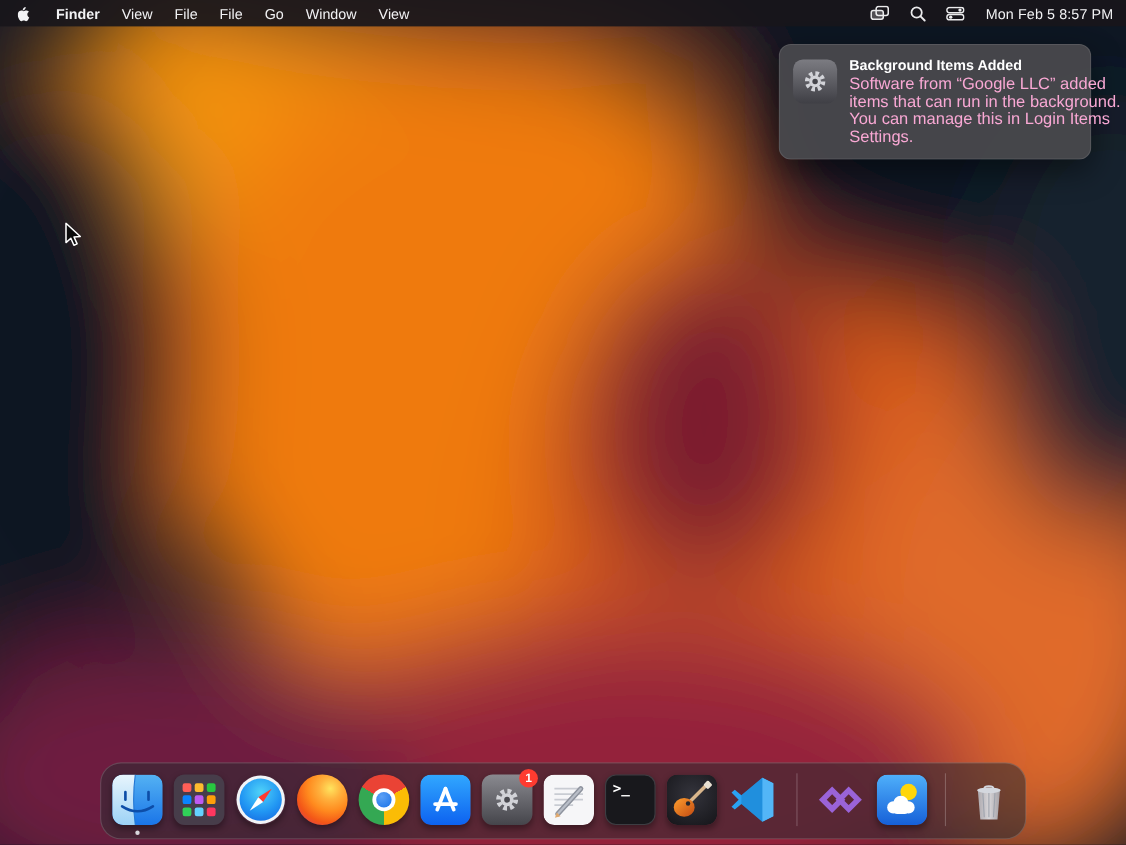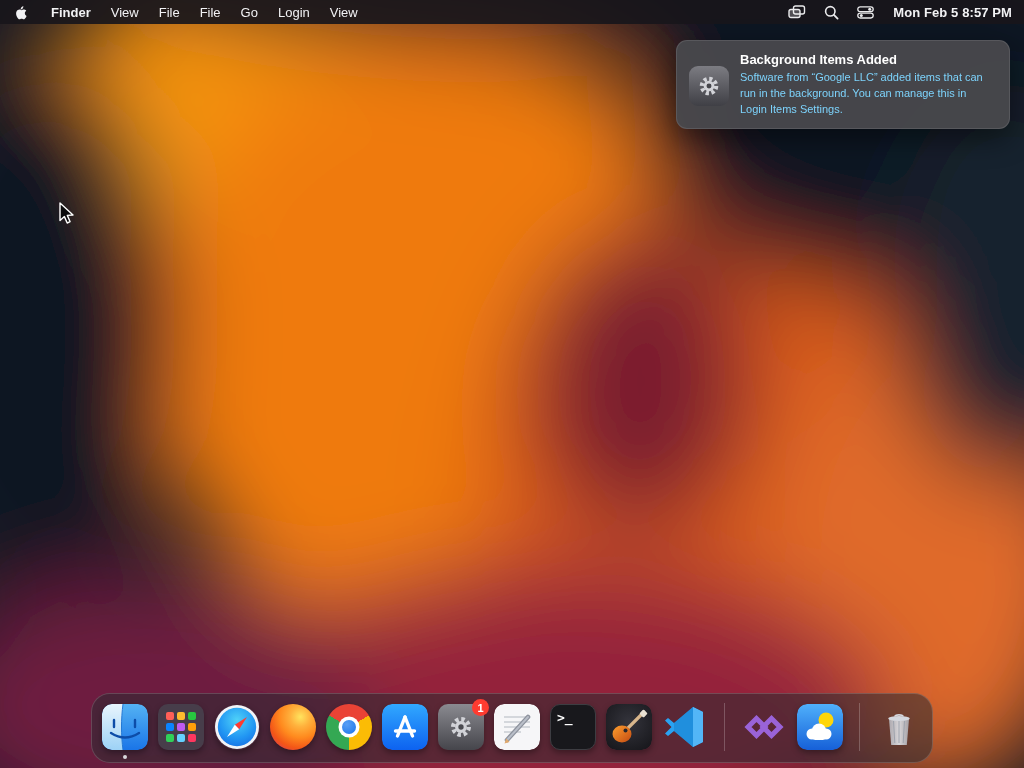--- a/index.html
+++ b/index.html
@@ -17,38 +17,38 @@
     font-size:13px;
   }
   .mb-left { display:flex; align-items:center; height:100%; }
   .apple { padding:0 12px 0 16px; display:flex; align-items:center; height:100%; }
   .apple svg { width:13px; height:15px; fill:#f2f2f4; }
   .app-name { font-weight:bold; padding:0 10px; }
   .menu-item { padding:0 10px; }
   .mb-right { display:flex; align-items:center; height:100%; padding-right:12px; }
   .status-ic { padding:0 9px; display:flex; align-items:center; height:100%; }
   .status-ic svg { stroke:#eaeaec; fill:none; }
-  .clock { padding-left:10px; font-weight:700; letter-spacing:0.1px; }
+  .clock { padding-left:10px; font-weight:400; letter-spacing:0.1px; }
 
   
   .notification {
-    position:absolute; top:40px; right:14px; width:334px; z-index:40;
+    position:absolute; top:40px; right:32px; width:284px; z-index:40;
     background:rgba(72,72,76,0.96); border:1px solid rgba(255,255,255,0.10);
     border-radius:11px; box-shadow:0 10px 28px rgba(0,0,0,0.45);
-    display:flex; align-items:center; gap:11px; padding:11px 12px;
+    display:flex; align-items:flex-start; gap:11px; padding:11px 12px;
     color:#fff;
   }
   .notif-icon {
     width:40px; height:40px; border-radius:9px; flex:0 0 auto;
     background:linear-gradient(180deg,#7c7c82,#3f3f45);
     display:flex; align-items:center; justify-content:center;
     margin-top:2px;
   }
   .notif-title { font-size:13px; font-weight:bold; margin-bottom:2px; }
-  .notif-body { font-size:11px; line-height:16px; color:#7dd3fc; width:252px; }
+  .notif-body { font-size:15px; line-height:16px; color:#f9a8d4; width:252px; }
 
   
   .cursor { position:absolute; left:58px; top:202px; z-index:60; }
 
   
   .dock {
     position:absolute; bottom:5px; left:50%; transform:translateX(-50%); z-index:50;
     background:rgba(44,44,50,0.55); border:1px solid rgba(255,255,255,0.16);
     border-radius:19px; padding:9px 10px 11px;
     display:flex; align-items:center; gap:10px;
@@ -120,21 +120,21 @@
     <span class="apple">
       <svg viewBox="0 0 17 20">
           <path d="M8.7 4.6c.6-.8 1.1-1.8 1-2.9-.9.1-2 .6-2.6 1.4-.6.7-1.1 1.8-1 2.8 1 .1 2-.5 2.6-1.3zm1.8 1.5c-1.4-.1-2.6.8-3.3.8-.7 0-1.7-.8-2.8-.8C2.9 6.2 1.5 7 .7 8.3c-1.5 2.6-.4 6.5 1.1 8.6.7 1 1.6 2.2 2.7 2.1 1.1 0 1.5-.7 2.8-.7s1.7.7 2.8.7c1.2 0 1.9-1 2.6-2.1.8-1.2 1.2-2.4 1.2-2.4s-2.3-.9-2.3-3.5c0-2.2 1.8-3.2 1.9-3.3-1-1.5-2.6-1.6-3-1.6z"></path>
         </svg>
     </span>
     <span class="app-name">Finder</span>
     <span class="menu-item">View</span>
     <span class="menu-item">File</span>
     <span class="menu-item">File</span>
     <span class="menu-item">Go</span>
-    <span class="menu-item">Login</span>
+    <span class="menu-item">Window</span>
     <span class="menu-item">View</span>
   </div>
   <div class="mb-right">
     <span class="status-ic">
       <svg width="18" height="14" viewBox="0 0 18 14">
         <rect x="5.5" y="1" width="11" height="8" rx="2" stroke-width="1.4"></rect>
         <rect x="1" y="4.5" width="11" height="8" rx="2" stroke-width="1.4" fill="rgba(255,255,255,0.25)"></rect>
       </svg>
     </span>
     <span class="status-ic">

